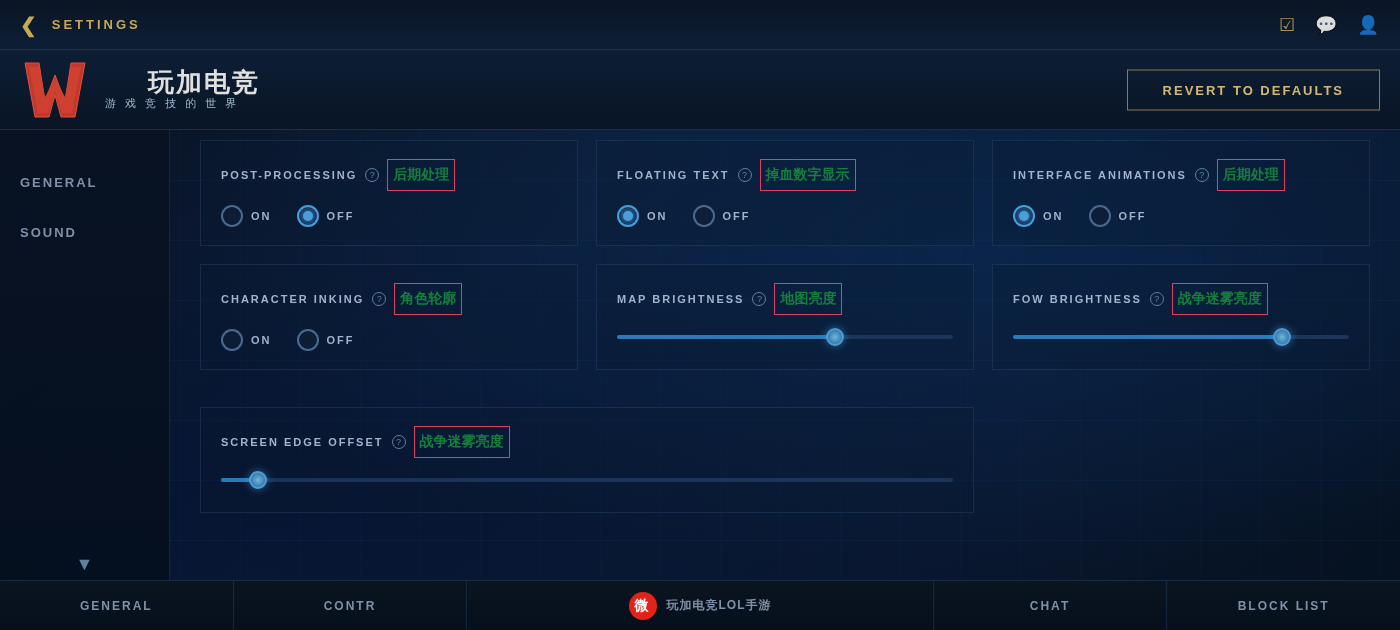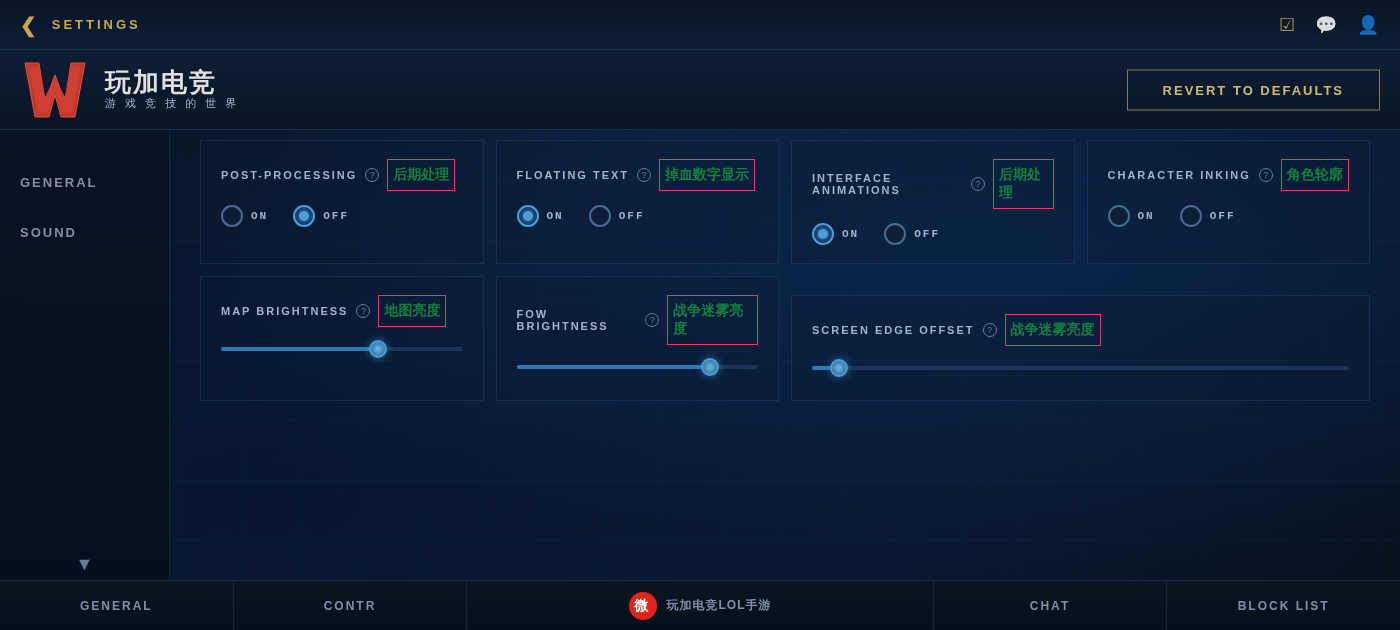--- a/index.html
+++ b/index.html
@@ -123,20 +123,21 @@
       display: flex;
       flex-direction: column;
     }
 
     .logo-main {
       font-size: 26px;
       font-weight: 900;
       color: #e0e0e0;
       letter-spacing: 2px;
       line-height: 1.1;
+      margin-left: 43px;
     }
 
     .logo-sub {
       font-size: 11px;
       color: #a0b8d0;
       letter-spacing: 3px;
     }
 
     .revert-btn {
       position: absolute;
@@ -201,22 +202,22 @@
     
     .content-area {
       flex: 1;
       padding: 10px 30px 20px 30px;
       overflow-y: auto;
     }
 
     
     .settings-grid {
       display: grid;
-      grid-template-columns: 1fr 1fr 1fr 1fr;
-      gap: 12px;
+      grid-template-columns: 1fr 1fr 1fr;
+      gap: 18px;
     }
 
     .setting-section {
       padding: 18px 20px;
       border: 1px solid rgba(60, 90, 130, 0.3);
       background: rgba(10, 25, 50, 0.3);
       position: relative;
     }
 
     .setting-label-row {
@@ -254,21 +255,20 @@
       justify-content: center;
       cursor: pointer;
       flex-shrink: 0;
     }
 
     
     .toggle-row {
       display: flex;
       align-items: flex-end;
       gap: 25px;
-      font-family: Liberation Mono, monospace;
     }
 
     .toggle-option {
       display: flex;
       align-items: center;
       gap: 8px;
       cursor: pointer;
     }
 
     .toggle-circle {

